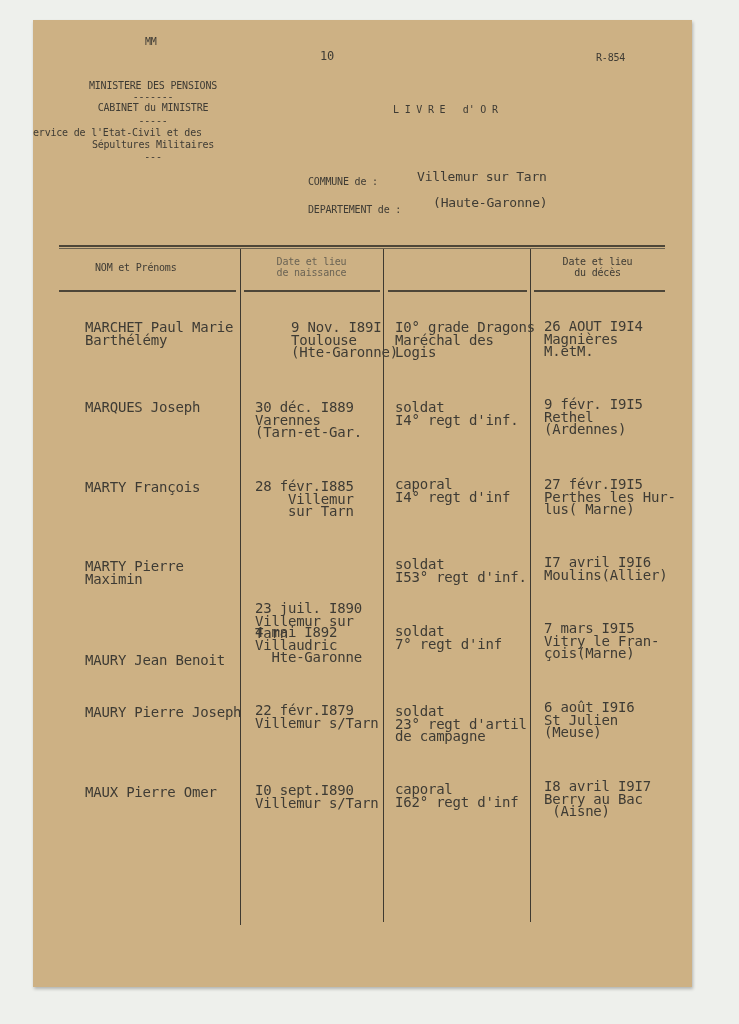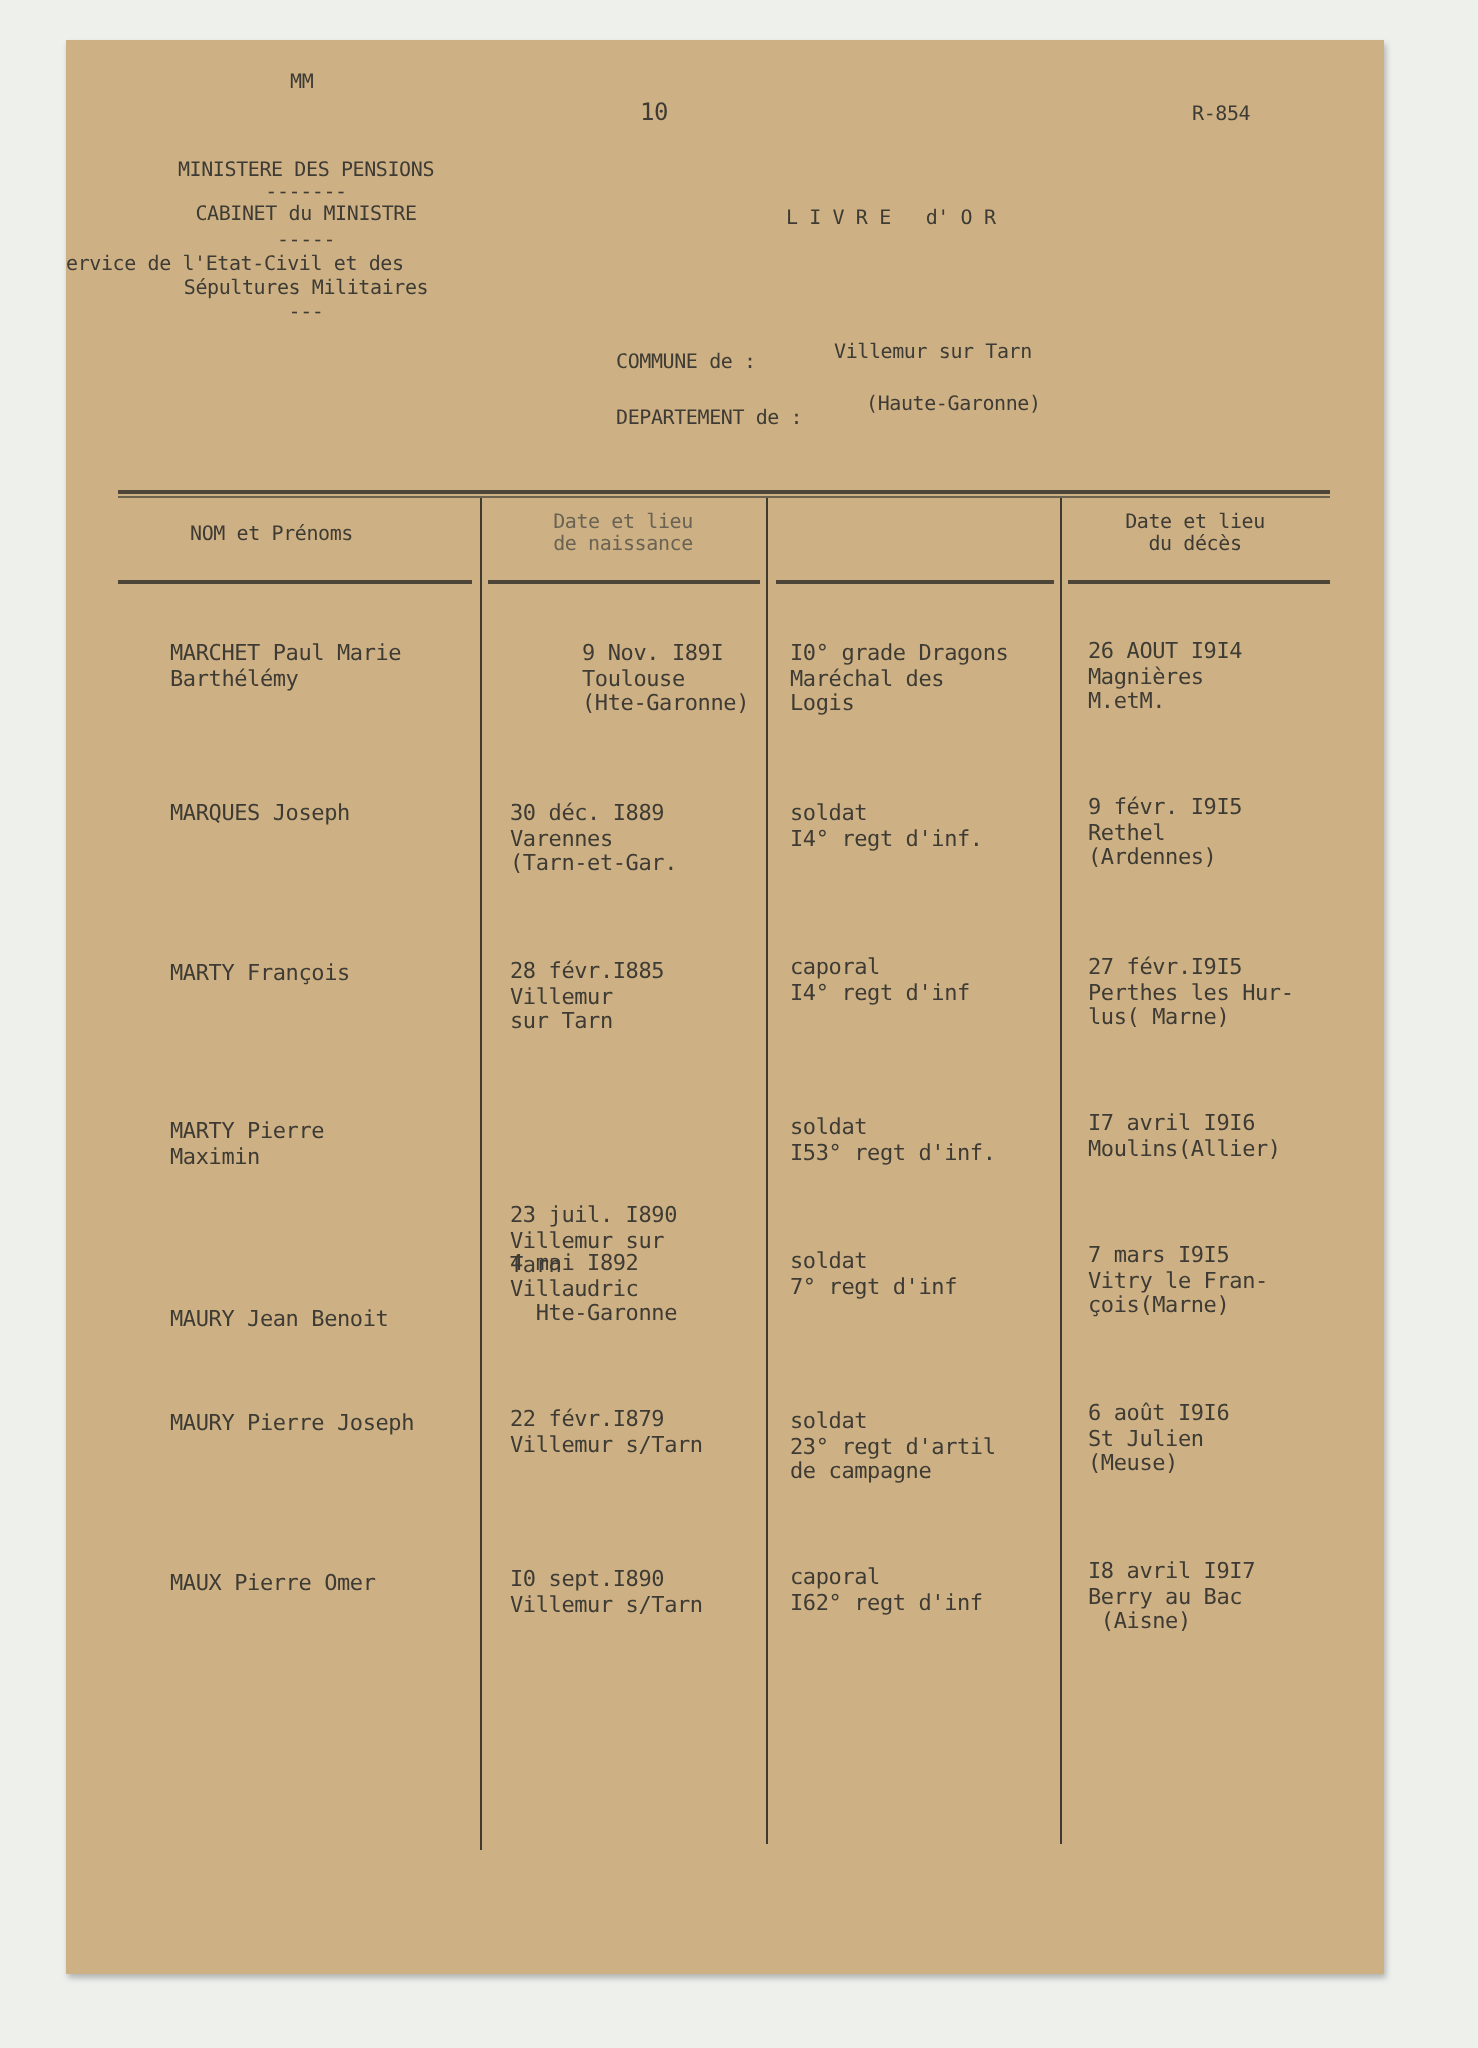--- a/index.html
+++ b/index.html
@@ -16,41 +16,41 @@
       top: 20px;
       width: 659px;
       height: 967px;
       background: #cdb184;
       box-shadow: 1px 2px 3px rgba(0,0,0,0.25);
       font-family: "DejaVu Sans Mono", "Liberation Mono", monospace;
       color: #3e3b34;
     }
     .t {
       position: absolute;
-      font-size: 10px;
+      font-size: 13px;
       line-height: 12px;
       white-space: pre;
       letter-spacing: -0.2px;
     }
     .small { font-size: 10px; line-height: 11px; }
     .faint { color: #6a6354; }
     .center { text-align: center; }
     .hline {
       position: absolute;
       background: #4d4638;
       height: 2px;
     }
     .vline {
       position: absolute;
       background: #3f3a30;
       width: 1px;
     }
     .cell {
       position: absolute;
-      font-size: 11px;
+      font-size: 14px;
       line-height: 12.5px;
       white-space: pre;
       letter-spacing: -0.2px;
     }
   </style>
 </head>
 <body>
 
 <div class="paper">
 
@@ -112,21 +112,21 @@
 (Tarn-et-Gar.</div>
     <div class="cell" style="left:362px; top:381px;">soldat
 I4° regt d'inf.</div>
     <div class="cell" style="left:511px; top:378px;">9 févr. I9I5
 Rethel
 (Ardennes)</div>
   </div>
 
   <div>
     <div class="cell" style="left:52px; top:461px;">MARTY François</div>
-    <div class="cell" style="left:222px; top:460px;">28 févr.I885
+    <div class="cell" style="left:222px; top:460px;text-align:right;">28 févr.I885
 Villemur
 sur Tarn</div>
     <div class="cell" style="left:362px; top:458px;">caporal
 I4° regt d'inf</div>
     <div class="cell" style="left:511px; top:458px;">27 févr.I9I5
 Perthes les Hur-
 lus( Marne)</div>
   </div>
 
   <div>

